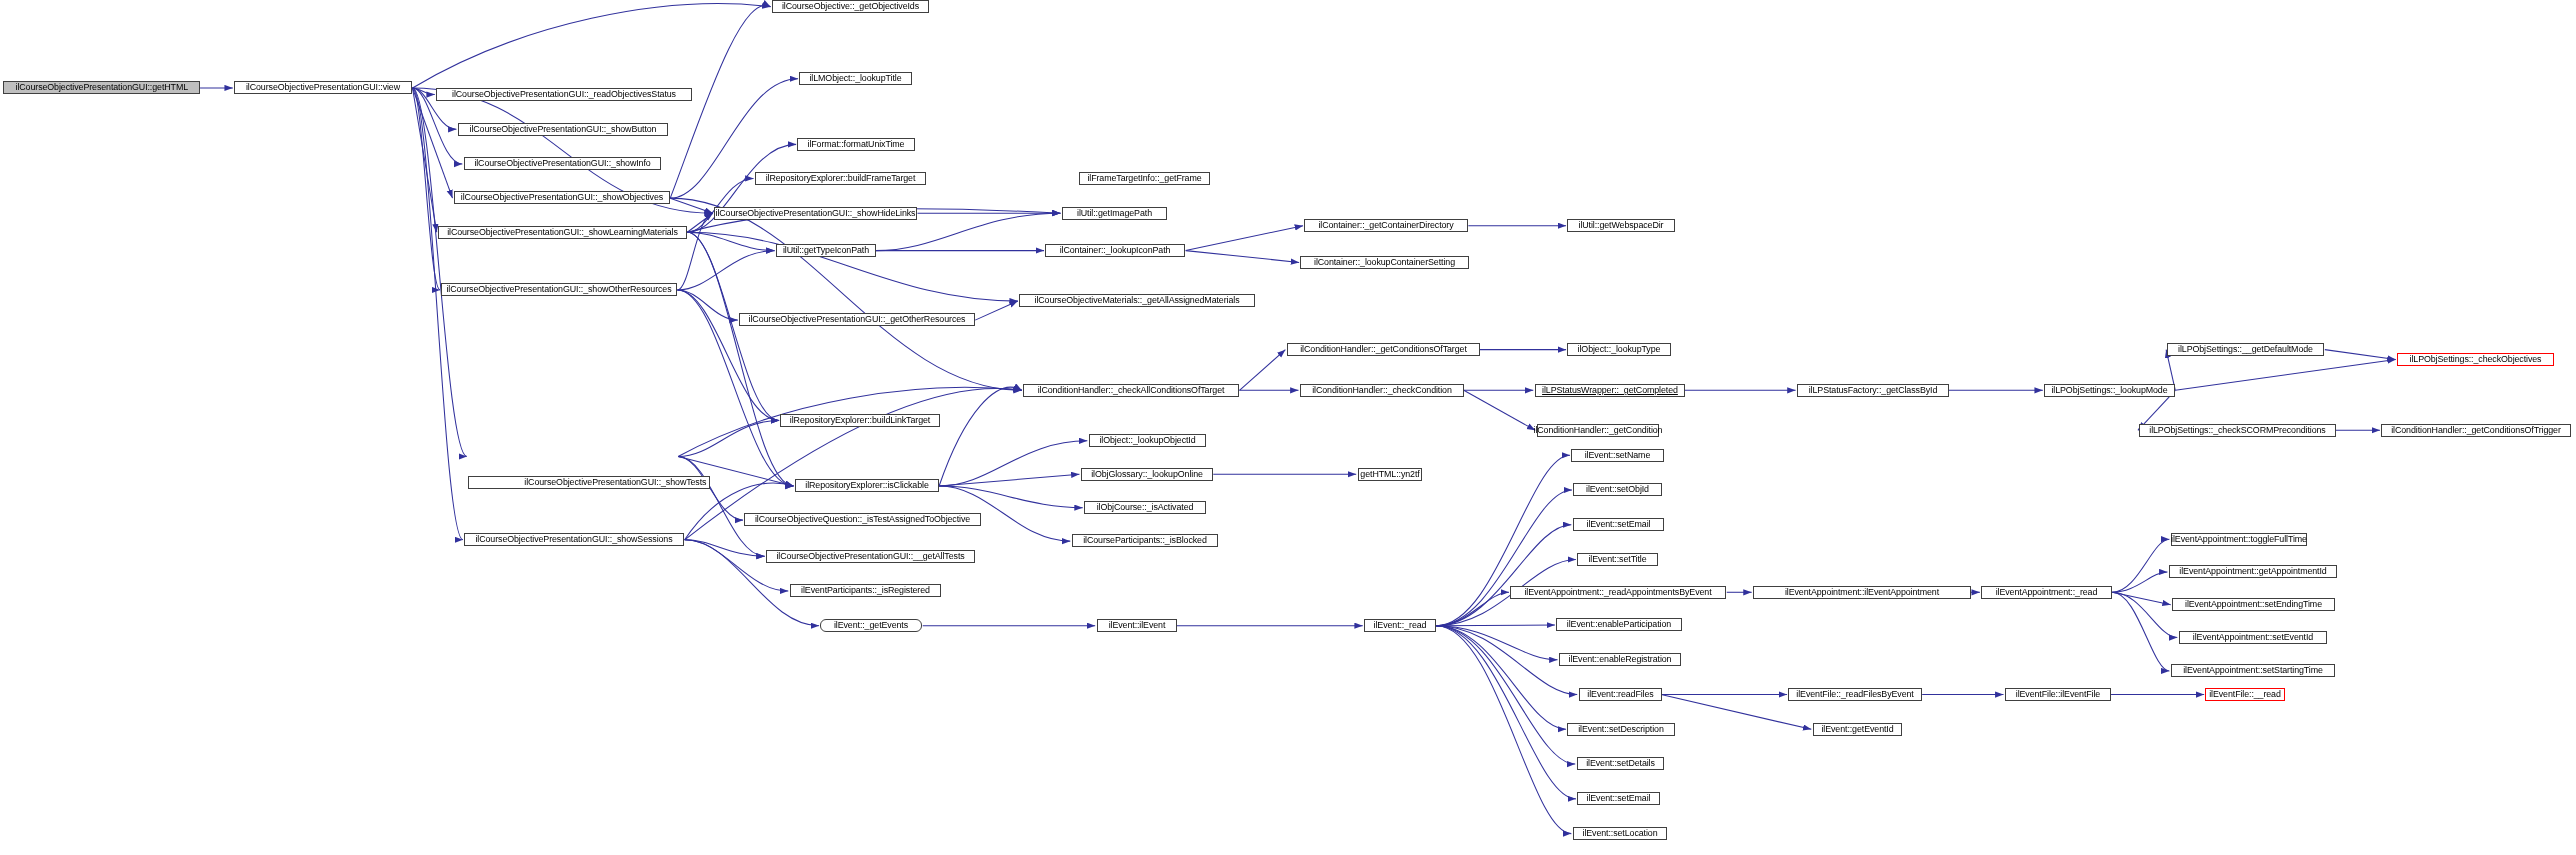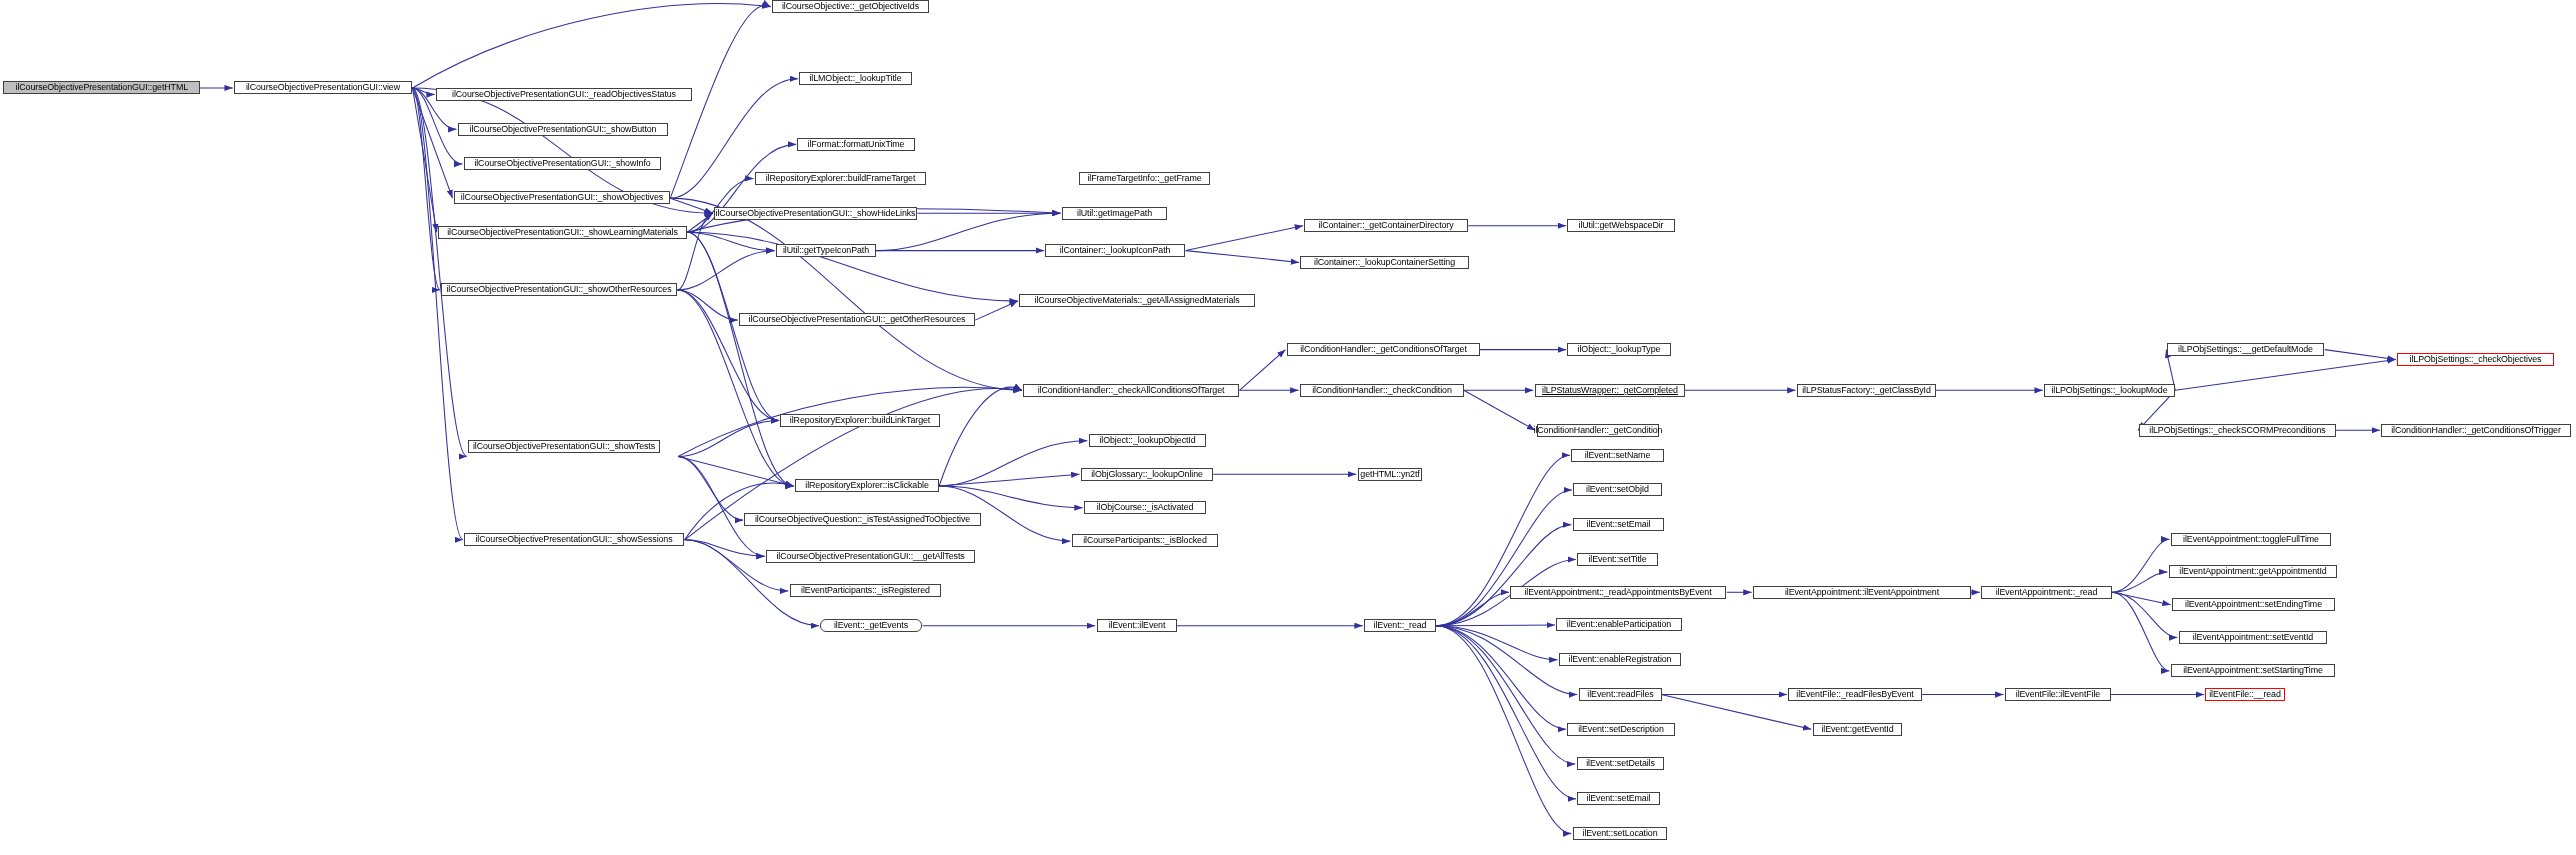--- a/index.html
+++ b/index.html
@@ -226,21 +226,21 @@
       </div>
       <div class="node thick" style="left: 1567px; top: 343px; width: 104px;">
         <span>ilObject::_lookupType</span>
       </div>
       <div class="node thick" style="left: 1535px; top: 384px; width: 150px; text-decoration: underline;">
         <span>ilLPStatusWrapper::_getCompleted</span>
       </div>
       <div class="node thick" style="left: 1537px; top: 424px; width: 122px;">
         <span>ilConditionHandler::_getCondition</span>
       </div>
-      <div class="node thick" style="left: 1797px; top: 384px; width: 139px;">
+      <div class="node thick" style="left: 1797px; top: 384px; width: 152px;">
         <span>ilLPStatusFactory::_getClassById</span>
       </div>
       <div class="node thick" style="left: 2044px; top: 384px; width: 131px;">
         <span>ilLPObjSettings::_lookupMode</span>
       </div>
       <div class="node thick" style="left: 2167px; top: 343px; width: 157px;">
         <span>ilLPObjSettings::__getDefaultMode</span>
       </div>
       <div class="node hl" style="left: 2397px; top: 353px; width: 157px;">
         <span>ilLPObjSettings::_checkObjectives</span>
@@ -250,21 +250,21 @@
       </div>
       <div class="node thick" style="left: 2381px; top: 424px; width: 190px;">
         <span>ilConditionHandler::_getConditionsOfTrigger</span>
       </div>
       <div class="node thick" style="left: 780px; top: 414px; width: 160px;">
         <span>ilRepositoryExplorer::buildLinkTarget</span>
       </div>
       <div class="node thick" style="left: 795px; top: 479px; width: 144px;">
         <span>ilRepositoryExplorer::isClickable</span>
       </div>
-      <div class="node thick" style="left: 468px; top: 440px; width: 192px;">
+      <div class="node thick" style="left: 468px; top: 476px; width: 242px; justify-content: flex-end;">
         <span>ilCourseObjectivePresentationGUI::_showTests</span>
       </div>
       <div class="node thick" style="left: 744px; top: 513px; width: 237px;">
         <span>ilCourseObjectiveQuestion::_isTestAssignedToObjective</span>
       </div>
       <div class="node thick" style="left: 464px; top: 533px; width: 220px;">
         <span>ilCourseObjectivePresentationGUI::_showSessions</span>
       </div>
       <div class="node thick" style="left: 766px; top: 550px; width: 209px;">
         <span>ilCourseObjectivePresentationGUI::__getAllTests</span>
@@ -331,21 +331,21 @@
       </div>
       <div class="node thick" style="left: 1573px; top: 827px; width: 94px;">
         <span>ilEvent::setLocation</span>
       </div>
       <div class="node thick" style="left: 1753px; top: 586px; width: 218px;">
         <span>ilEventAppointment::ilEventAppointment</span>
       </div>
       <div class="node thick" style="left: 1981px; top: 586px; width: 131px;">
         <span>ilEventAppointment::_read</span>
       </div>
-      <div class="node thick" style="left: 2171px; top: 533px; width: 160px;">
+      <div class="node thick" style="left: 2171px; top: 533px; width: 136px;">
         <span>ilEventAppointment::toggleFullTime</span>
       </div>
       <div class="node thick" style="left: 2169px; top: 565px; width: 168px;">
         <span>ilEventAppointment::getAppointmentId</span>
       </div>
       <div class="node thick" style="left: 2172px; top: 598px; width: 163px;">
         <span>ilEventAppointment::setEndingTime</span>
       </div>
       <div class="node thick" style="left: 2179px; top: 631px; width: 148px;">
         <span>ilEventAppointment::setEventId</span>

